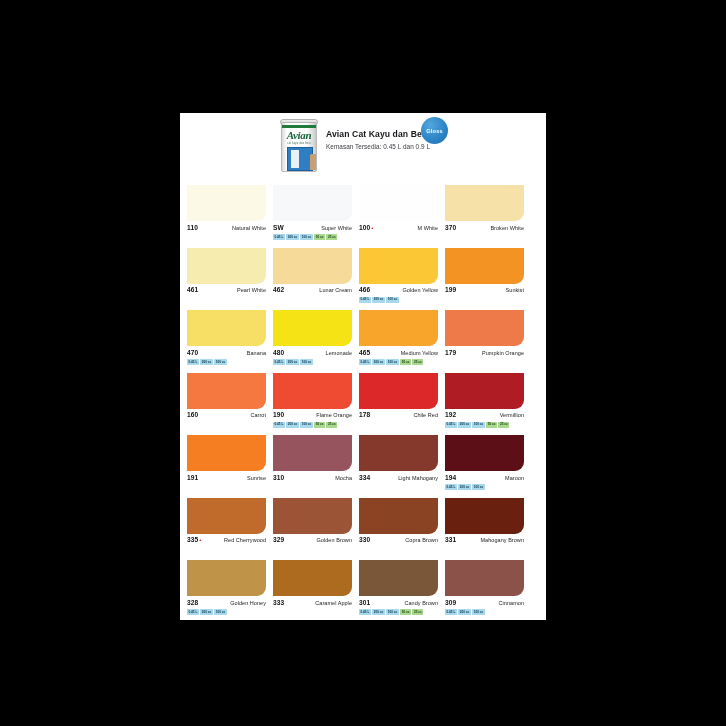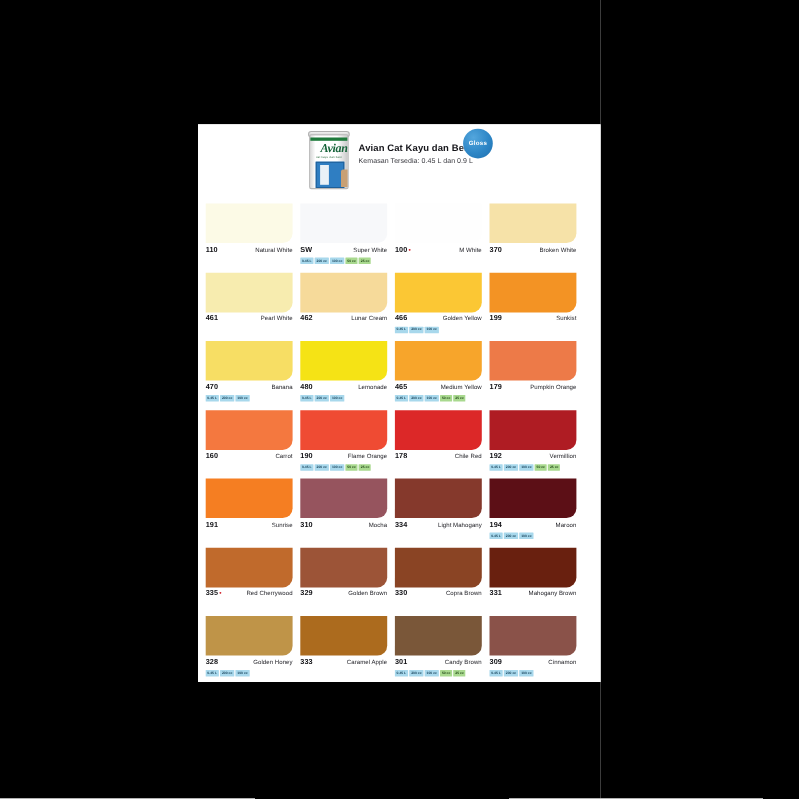--- a/index.html
+++ b/index.html
@@ -73,21 +73,21 @@
     border-radius:3px;
   }
   .can-greenline {
     position:absolute; left:0; top:2px;
     width:100%; height:3px;
     background:#1f7a3c;
   }
   .can-logo {
     position:absolute; left:0; top:7px;
     width:100%;
-    text-align:right;
+    text-align:center;
     font-family:"Liberation Serif", serif;
     font-weight:bold;
     font-style:italic;
     font-size:11px;
     color:#17643a;
     letter-spacing:-0.3px;
     line-height:11px;
   }
   .can-sub {
     position:absolute; left:0; top:19px;

